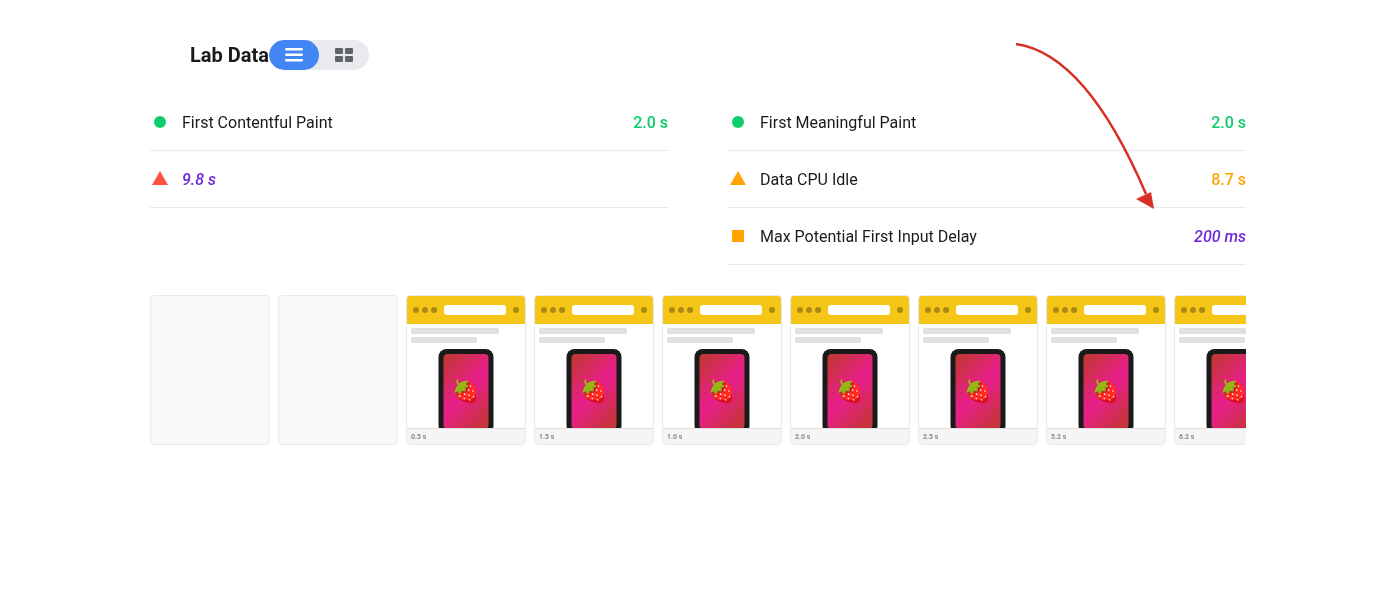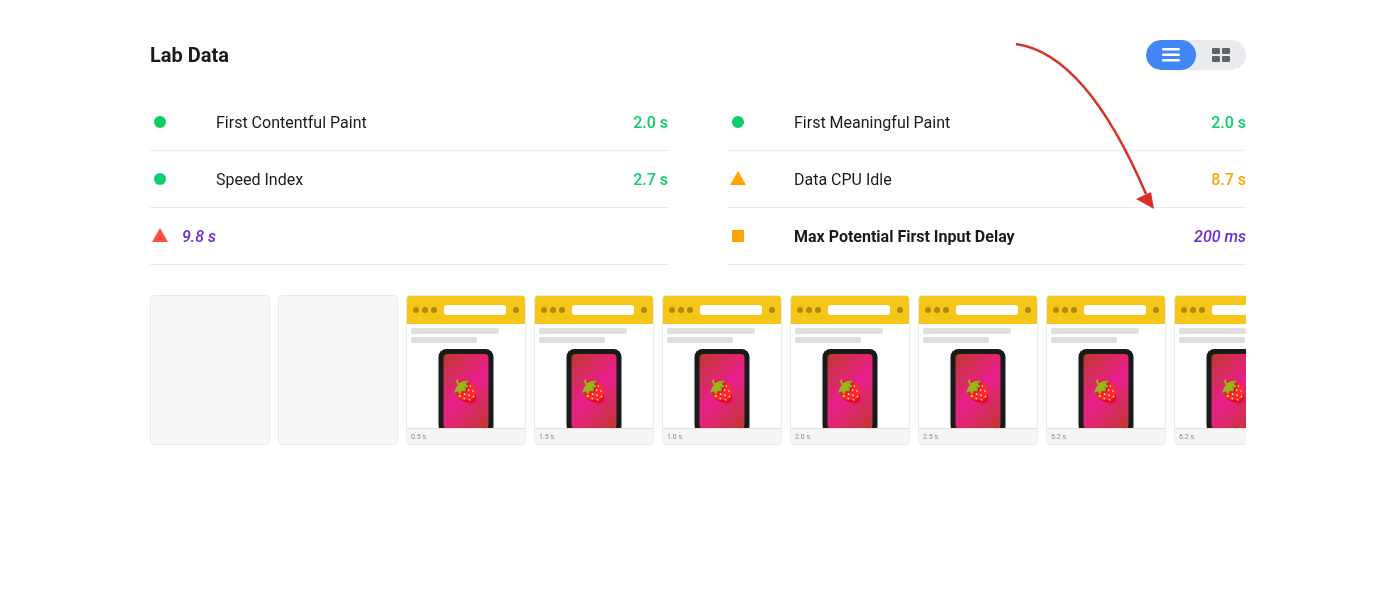--- a/index.html
+++ b/index.html
@@ -8,23 +8,23 @@
       background: #fff;
       width: 1396px;
       min-height: 602px;
       overflow: hidden;
     }
     .container {
       padding: 40px 150px;
     }
     .header-row {
       display: flex;
-      justify-content: space-between;
       align-items: center;
       margin-bottom: 24px;
+      margin-left: 40px;
     }
     .lab-data-title {
       font-size: 20px;
       font-weight: 700;
       color: #1a1a1a;
     }
     .view-toggle {
       display: flex;
       background: #e8eaed;
       border-radius: 20px;
@@ -95,21 +95,20 @@
     .square-orange {
       width: 12px;
       height: 12px;
       background: #ffa400;
       margin: 4px;
     }
     .metric-label {
       font-size: 16px;
       color: #1a1a1a;
       flex: 1;
-      margin-left: 34px;
     }
     .metric-value {
       font-size: 16px;
       font-weight: 500;
     }
     .value-green { color: #0cce6b; }
     .value-orange { color: #ffa400; }
     .value-red { color: #6d28d9; font-style: italic; }
 
     
@@ -215,20 +214,21 @@
       position: absolute;
       bottom: 0;
       left: 0;
       right: 0;
       height: 16px;
       background: #f5f5f5;
       border-top: 1px solid #e0e0e0;
       display: flex;
       align-items: center;
       padding: 0 4px;
+      font-weight: bold;
     }
     .frame-footer-text {
       font-size: 7px;
       color: #888;
     }
   </style>
 </head>
 <body>
 
 <div class="container">
@@ -268,27 +268,20 @@
       <div>
         <div class="metric-row">
           <div class="metric-icon">
               <div class="circle-green"></div>
             </div>
           <span class="metric-label">First Contentful Paint</span>
           <span class="metric-value value-green">2.0 s</span>
         </div>
         <div class="metric-row">
           <div class="metric-icon">
-              <div class="circle-green"></div>
-            </div>
-          <span class="metric-label">Speed Index</span>
-          <span class="metric-value value-green">2.7 s</span>
-        </div>
-        <div class="metric-row">
-          <div class="metric-icon">
               <div class="triangle-red"></div>
             </div>
           <span class="metric-value value-red">9.8 s</span>
         </div>
       </div>
 
       <div>
         <div class="metric-row">
           <div class="metric-icon">
               <div class="circle-green"></div>
@@ -300,21 +293,21 @@
           <div class="metric-icon">
               <div class="triangle-orange"></div>
             </div>
           <span class="metric-label">Data CPU Idle</span>
           <span class="metric-value value-orange">8.7 s</span>
         </div>
         <div class="metric-row">
           <div class="metric-icon">
               <div class="square-orange"></div>
             </div>
-          <span class="metric-label" style="font-weight:700;">Max Potential First Input Delay</span>
+          <span class="metric-label" style="font-weight:400;">Max Potential First Input Delay</span>
           <span class="metric-value value-red">200 ms</span>
         </div>
       </div>
     </div>
   </div>
 
   <div class="filmstrip">
 
     <div class="filmstrip-frame blank"></div>
 

